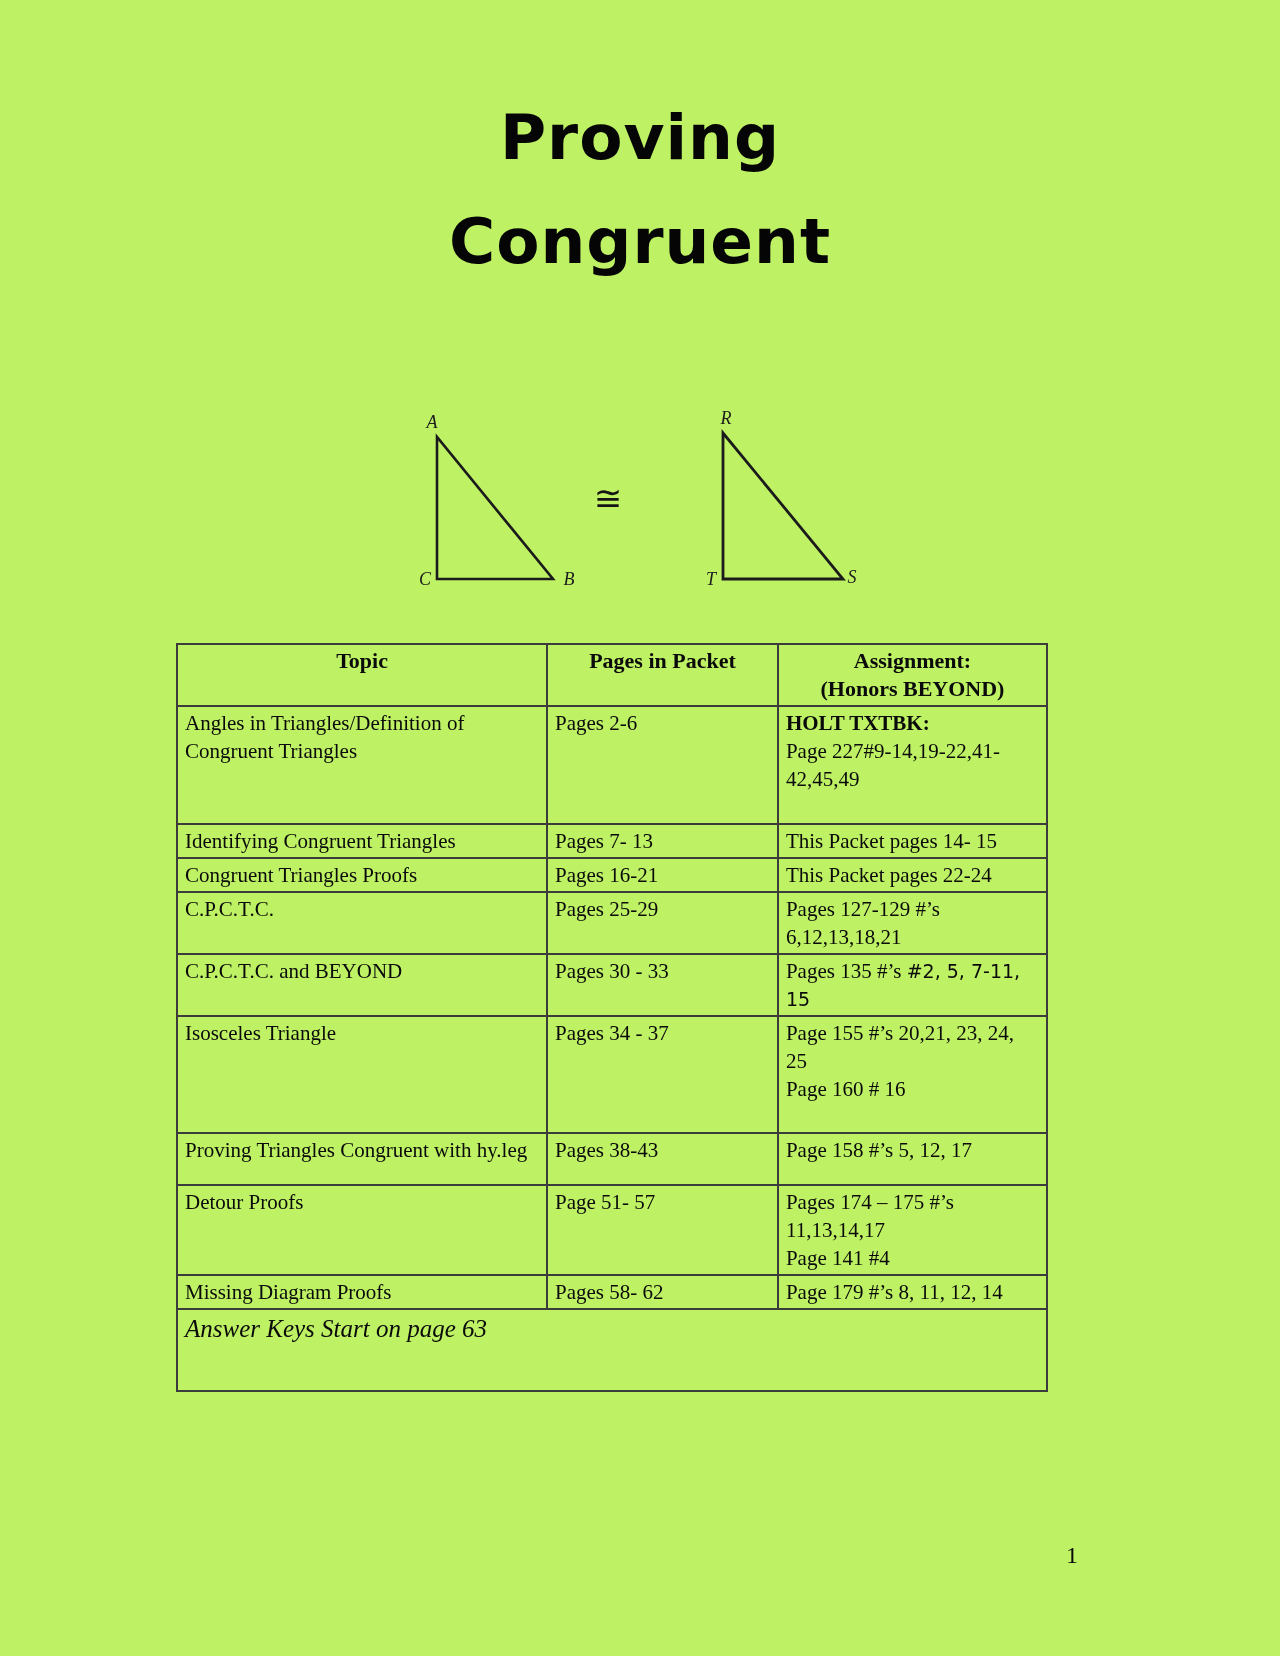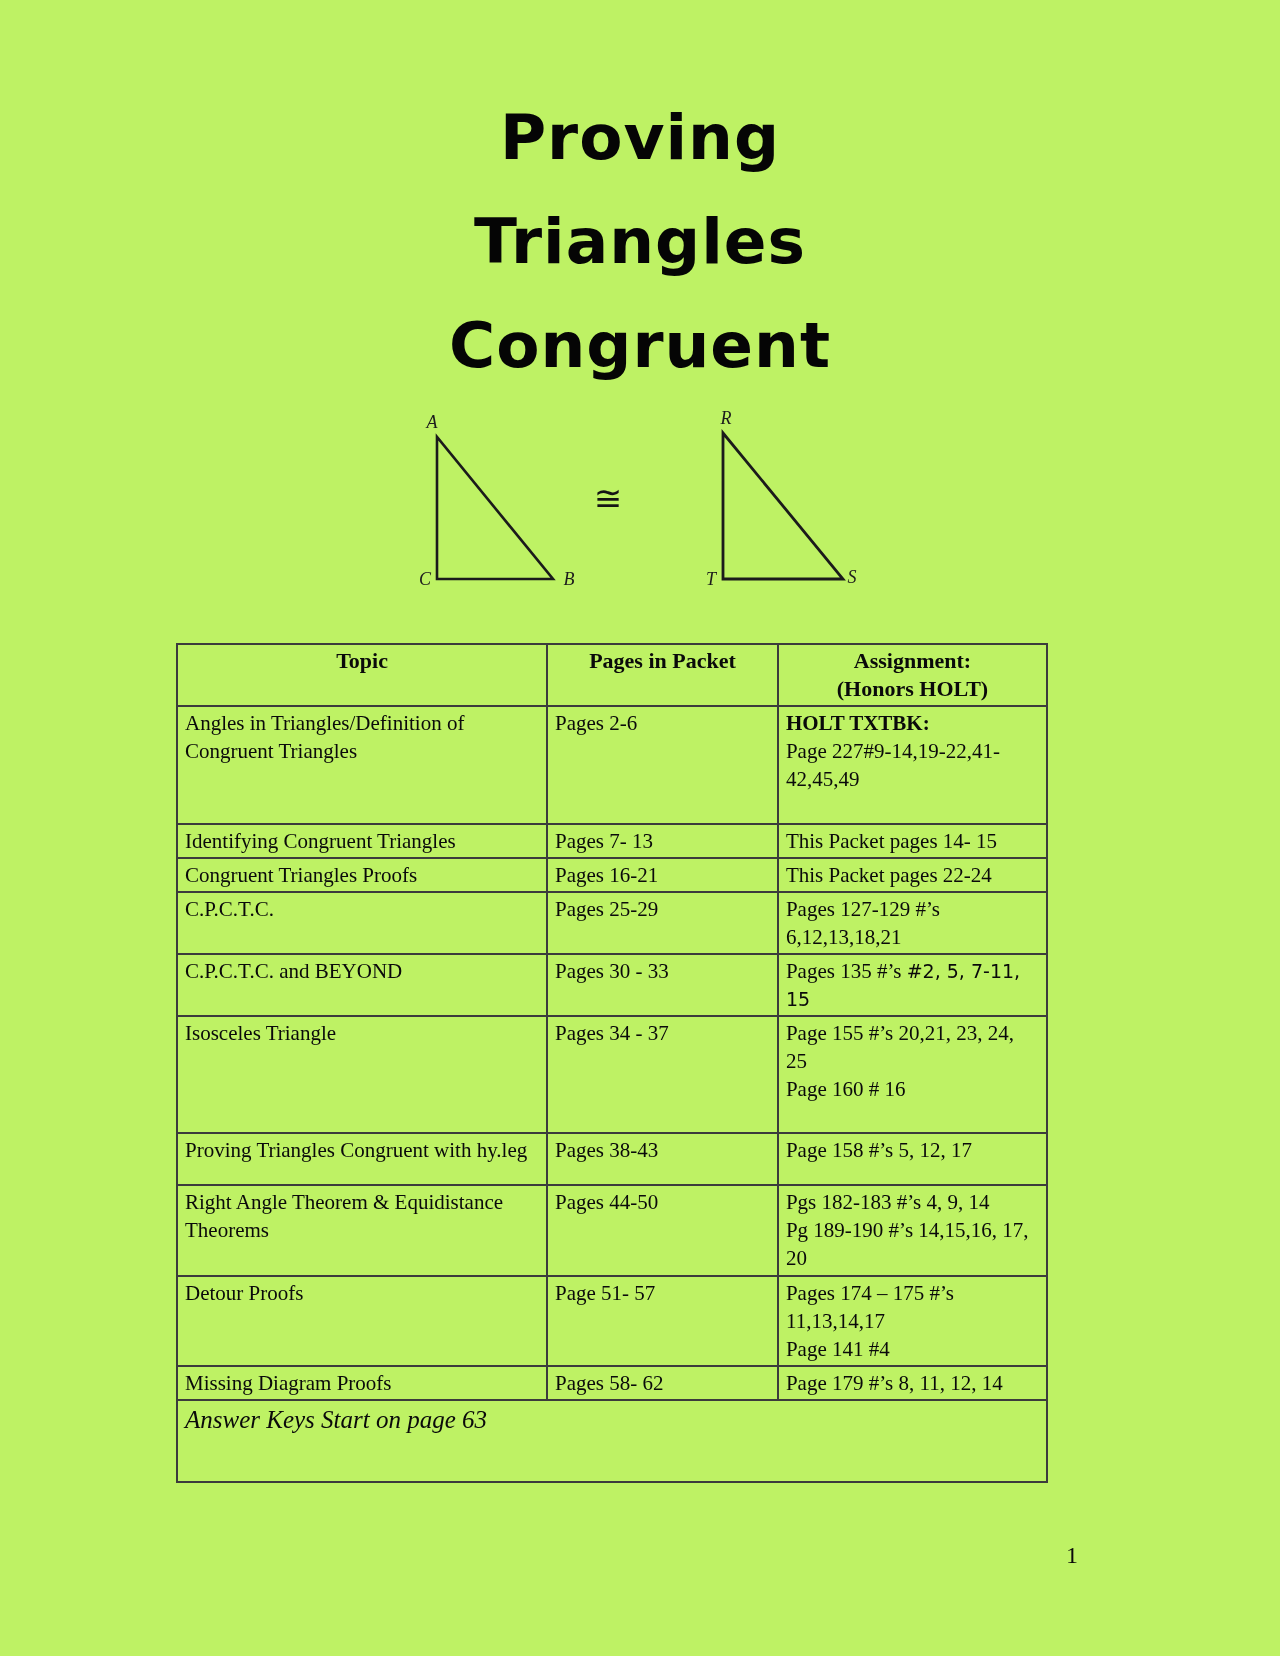--- a/index.html
+++ b/index.html
@@ -90,21 +90,20 @@
     font-size:24px;
   }
 </style>
 </head>
 <body>
 
 <div id="page">
 
   <div id="title">
     <div>Proving</div>
-    <div>Triangles</div>
     <div>Congruent</div>
   </div>
 
   <svg id="diagram" width="500" height="200" viewBox="0 0 500 200">
 
     <polygon points="57,37 57,179 173,179" fill="none" stroke="#1b1b1b" stroke-width="2.6"></polygon>
     <text x="52" y="28" text-anchor="middle" class="tri-label">A</text>
     <text x="45" y="185" text-anchor="middle" class="tri-label">C</text>
     <text x="189" y="185" text-anchor="middle" class="tri-label">B</text>
 
@@ -116,21 +115,21 @@
     <text x="472" y="183" text-anchor="middle" class="tri-label">S</text>
   </svg>
 
   <table id="packet-table">
     <tbody>
         <tr class="hdr">
       <th class="col-topic">Topic</th>
       <th class="col-pages">Pages in Packet</th>
       <th class="col-assign">
         <div>Assignment:</div>
-        <div>(Honors HOLT)</div>
+        <div>(Honors BEYOND)</div>
       </th>
     </tr>
 
     <tr class="r1">
       <td>Angles in Triangles/Definition of Congruent Triangles</td>
       <td>Pages 2-6</td>
       <td>
         <div class="b">HOLT TXTBK:</div>
         <div>Page 227#9-14,19-22,41-42,45,49</div>
       </td>
@@ -168,28 +167,20 @@
         <div>Page 160 # 16</div>
       </td>
     </tr>
 
     <tr class="r7">
       <td>Proving Triangles Congruent with hy.leg</td>
       <td>Pages 38-43</td>
       <td>Page 158 #’s 5, 12, 17</td>
     </tr>
 
-    <tr class="r8">
-      <td>Right Angle Theorem &amp; Equidistance Theorems</td>
-      <td>Pages 44-50</td>
-      <td>
-        <div>Pgs 182-183 #’s 4, 9, 14</div>
-        <div>Pg 189-190 #’s 14,15,16, 17, 20</div>
-      </td>
-    </tr>
 
     <tr class="r9">
       <td>Detour Proofs</td>
       <td>Page 51- 57</td>
       <td>
         <div>Pages 174 – 175  #’s 11,13,14,17</div>
         <div>Page 141 #4</div>
       </td>
     </tr>
 

